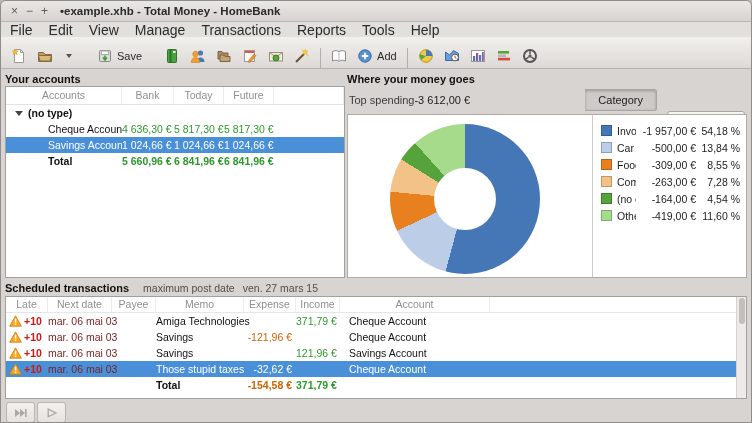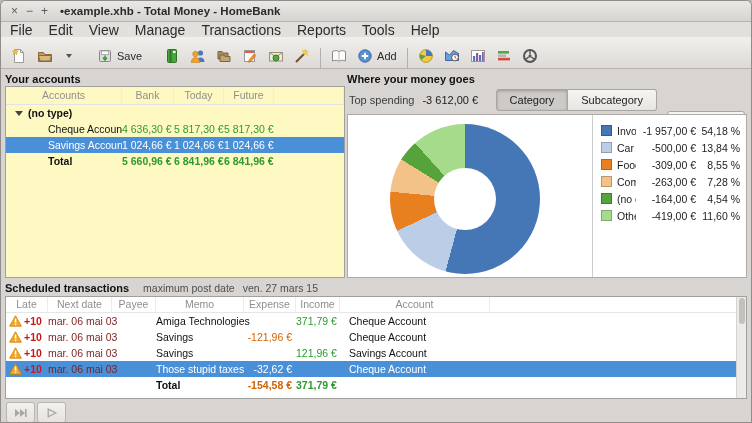--- a/index.html
+++ b/index.html
@@ -22,38 +22,38 @@
   .tdrop{width:12px;height:25px;display:flex;align-items:center;justify-content:center;}
   .tri-down{width:0;height:0;border-left:3.5px solid transparent;border-right:3.5px solid transparent;border-top:4px solid #555;}
   .tsep{width:1px;height:20px;background:#b2afac;margin:0 5px;}
   .tgap{width:12px;}
   
   .content{padding:3px 4px 0 4px;}
   .top-row{display:flex;gap:2px;height:206px;}
   .section-title{font-size:11px;font-weight:bold;color:#111;height:14px;line-height:14px;}
   
   .accounts-panel{width:340px;display:flex;flex-direction:column;}
-  .acc-table{flex:1;background:#fef9c3;border:1px solid #a2a09d;font-size:10.5px;overflow:hidden;}
+  .acc-table{flex:1;background:#ffffff;border:1px solid #a2a09d;font-size:10.5px;overflow:hidden;}
   .acc-row{display:grid;grid-template-columns:116px 52px 50px 50px 1fr;height:16px;align-items:center;}
   .acc-header{height:17px;color:#8f8f8f;border-bottom:1px solid #e3e3e3;}
   .acc-header .hcell{text-align:center;border-right:1px solid #ececec;height:17px;line-height:17px;overflow:hidden;}
   .acc-name{padding-left:42px;color:#111;white-space:nowrap;overflow:hidden;}
   .acc-group{padding-left:9px;font-weight:bold;color:#111;}
   .acc-amt{text-align:right;padding-right:16px;white-space:nowrap;}
   .green{color:#2c9b2c;}
   .bold{font-weight:bold;}
   .acc-row.selected{background:#4a90d9;}
   .acc-row.selected .acc-name,.acc-row.selected .acc-amt{color:#fff;}
   .expander{display:inline-block;width:0;height:0;border-left:4px solid transparent;border-right:4px solid transparent;
             border-top:5px solid #444;margin-right:5px;vertical-align:1px;}
   
   .spending-panel{flex:1;display:flex;flex-direction:column;min-width:0;}
   .spend-controls{height:25px;display:flex;align-items:center;font-size:11px;color:#222;padding:1px 0 2px 2px;}
   .spend-label{color:#3c3c3c;}
-  .spend-value{margin-left:8px;color:#222;}
+  .spend-value{color:#222;}
   .seg-group{margin-left:auto;display:flex;}
   .seg{height:20px;border:1px solid #a8a5a2;background:linear-gradient(#f7f5f2,#e7e4e1);font-size:11px;color:#222;
        display:flex;align-items:center;padding:0 13px;cursor:default;}
   .seg:first-child{border-radius:3px 0 0 3px;}
   .seg:last-child{border-radius:0 3px 3px 0;border-left:none;}
   .seg.active{background:#cdcac7;box-shadow:inset 0 1px 3px rgba(0,0,0,.25);}
   .dd{height:20px;margin-left:10px;margin-right:2px;border:1px solid #a8a5a2;border-radius:3px;
       background:linear-gradient(#f7f5f2,#e7e4e1);display:flex;align-items:center;padding:0 7px;font-size:11px;color:#222;min-width:62px;margin-top:44px;}
   .dd .tri-down{margin-left:14px;}
   .chart-box{flex:1;background:#fff;border:1px solid #adaaa7;display:flex;overflow:hidden;}
@@ -316,21 +316,20 @@
           </div>
       </div>
 
       <div class="spending-panel">
         <div class="section-title">Where your money goes</div>
         <div class="spend-controls">
           <span class="spend-label">Top spending</span>
           <span class="spend-value">-3 612,00 €</span>
           <div class="seg-group" id="seg-group">
               <div class="seg active">Category</div>
-              <div class="seg">Subcategory</div>
             </div>
           <div class="dd">
             <span>All date</span>
             <span class="tri-down"></span>
           </div>
         </div>
         <div class="chart-box">
           <div class="donut-area">
             <div class="donut" id="donut" style="background: conic-gradient(rgb(69, 118, 181) 0deg, rgb(69, 118, 181) 195.048deg, rgb(188, 205, 232) 195.048deg, rgb(188, 205, 232) 244.872deg, rgb(232, 128, 31) 244.872deg, rgb(232, 128, 31) 275.652deg, rgb(243, 194, 136) 275.652deg, rgb(243, 194, 136) 301.86deg, rgb(85, 163, 58) 301.86deg, rgb(85, 163, 58) 318.204deg, rgb(165, 219, 139) 318.204deg, rgb(165, 219, 139) 359.964deg);">
               <div class="donut-hole"></div>

